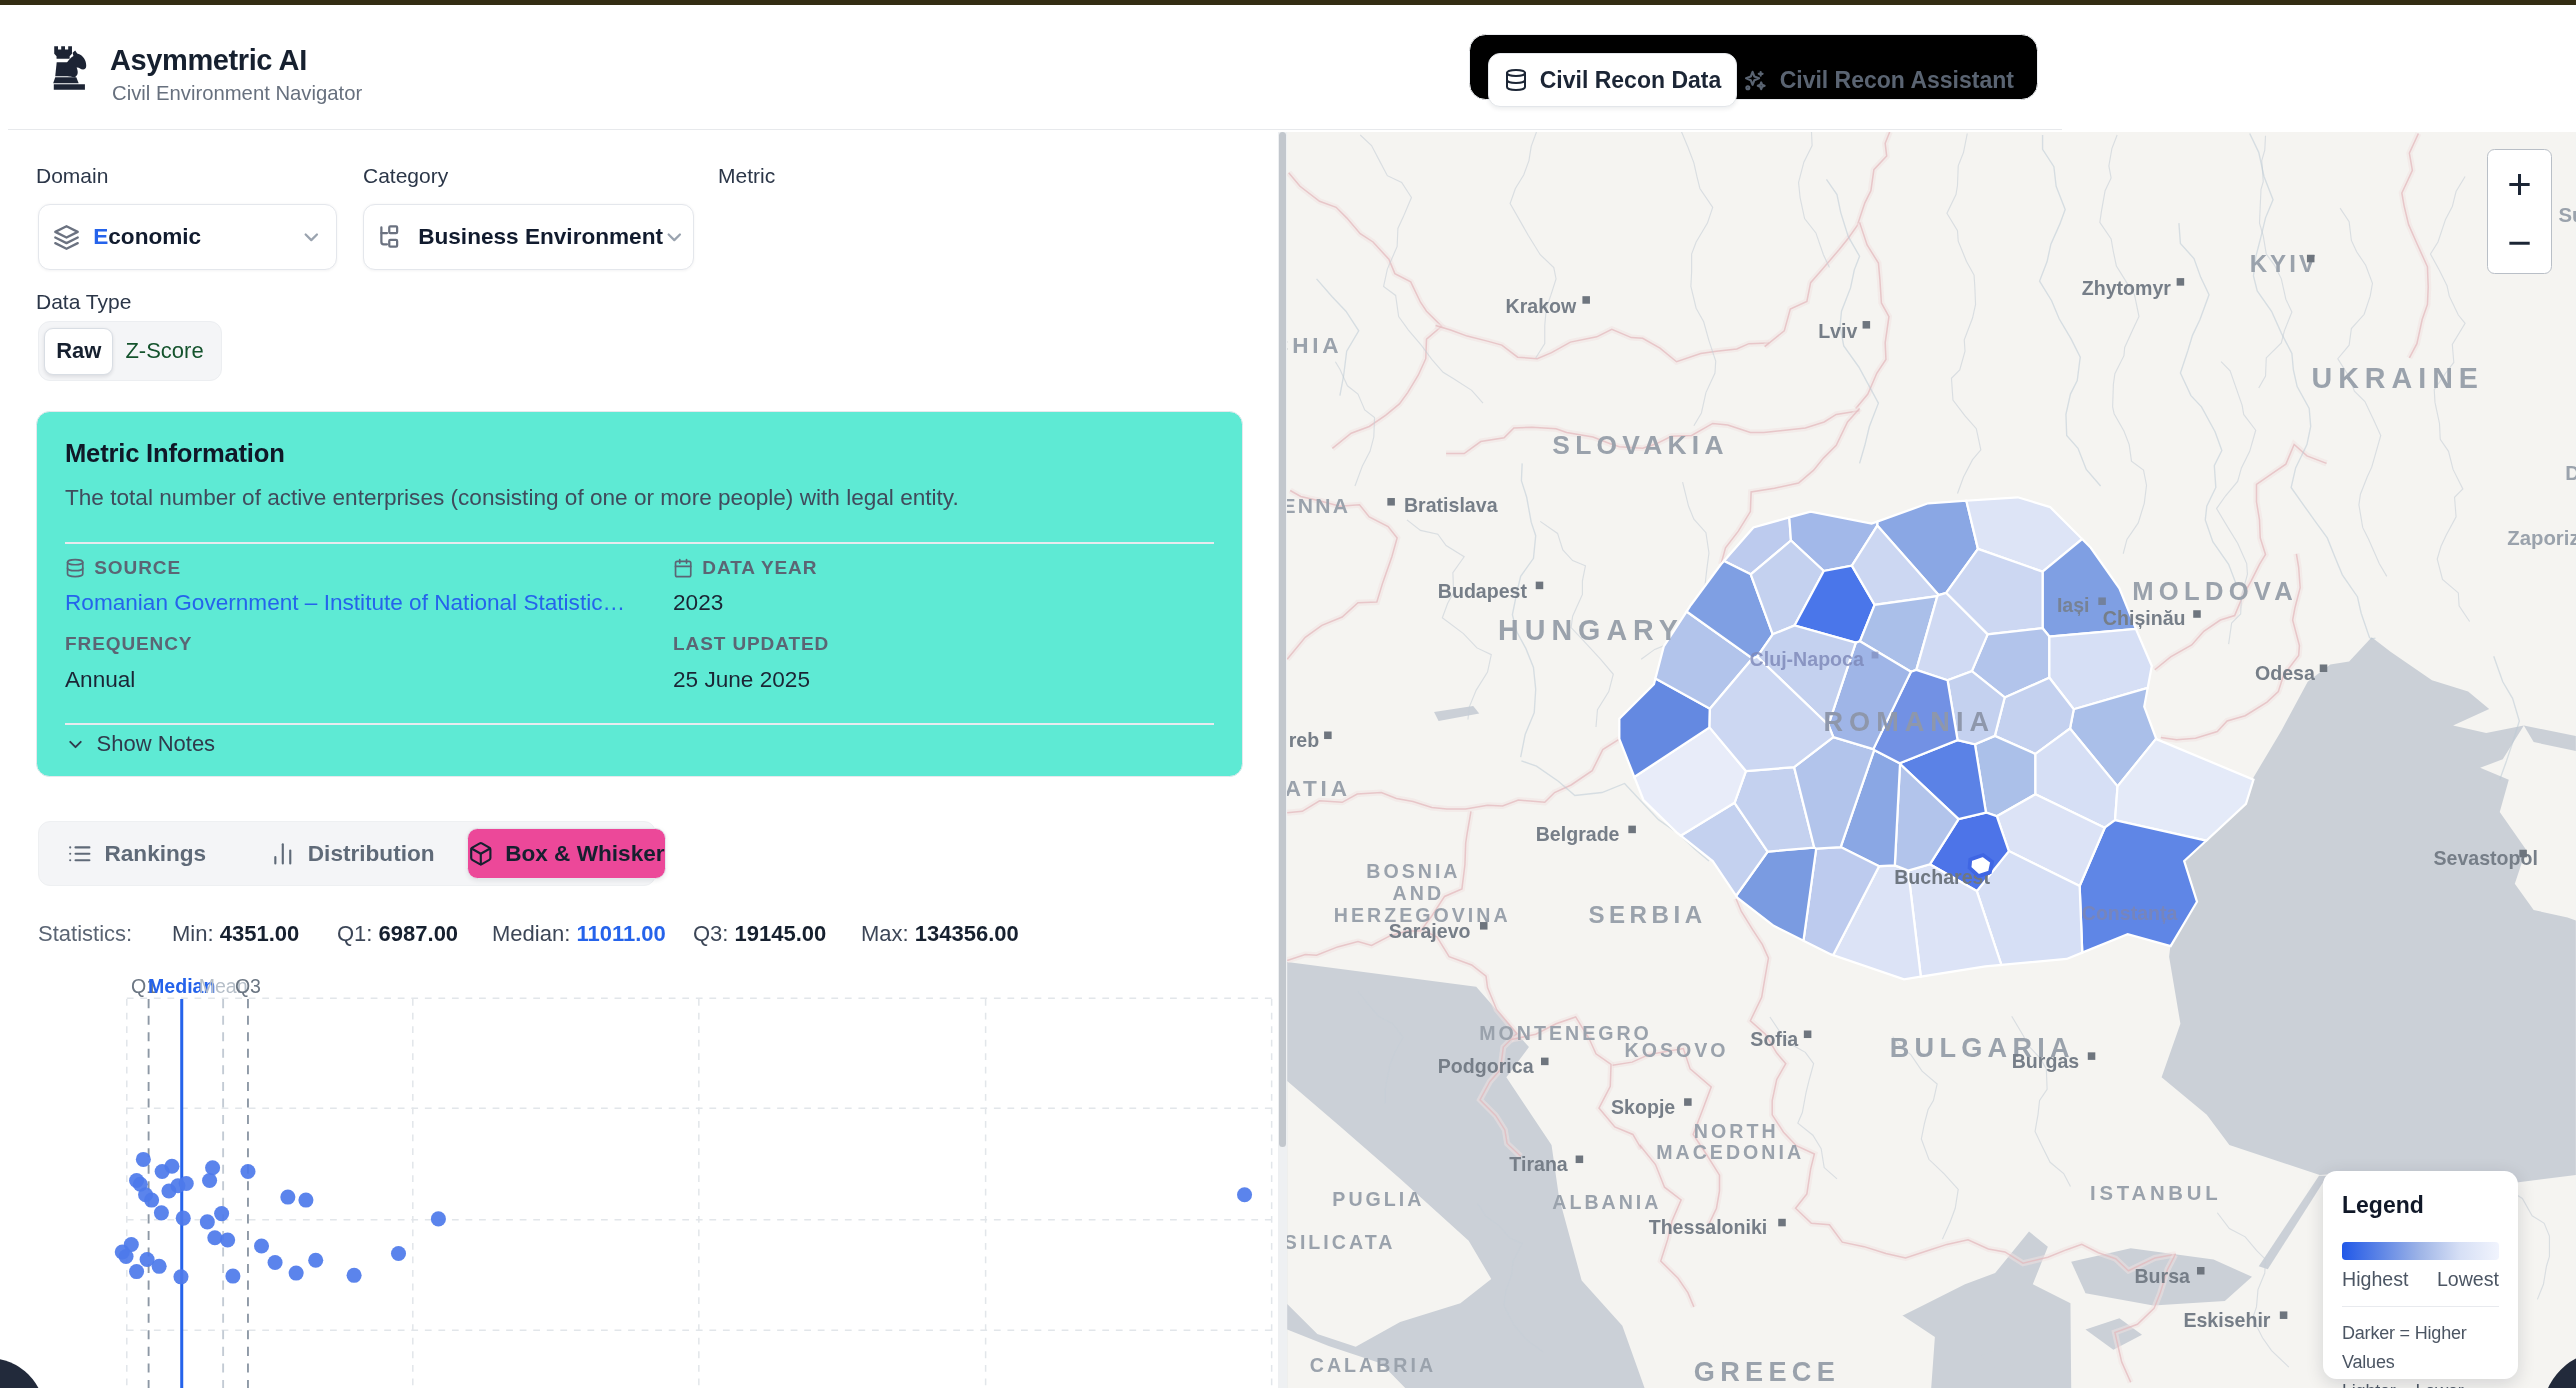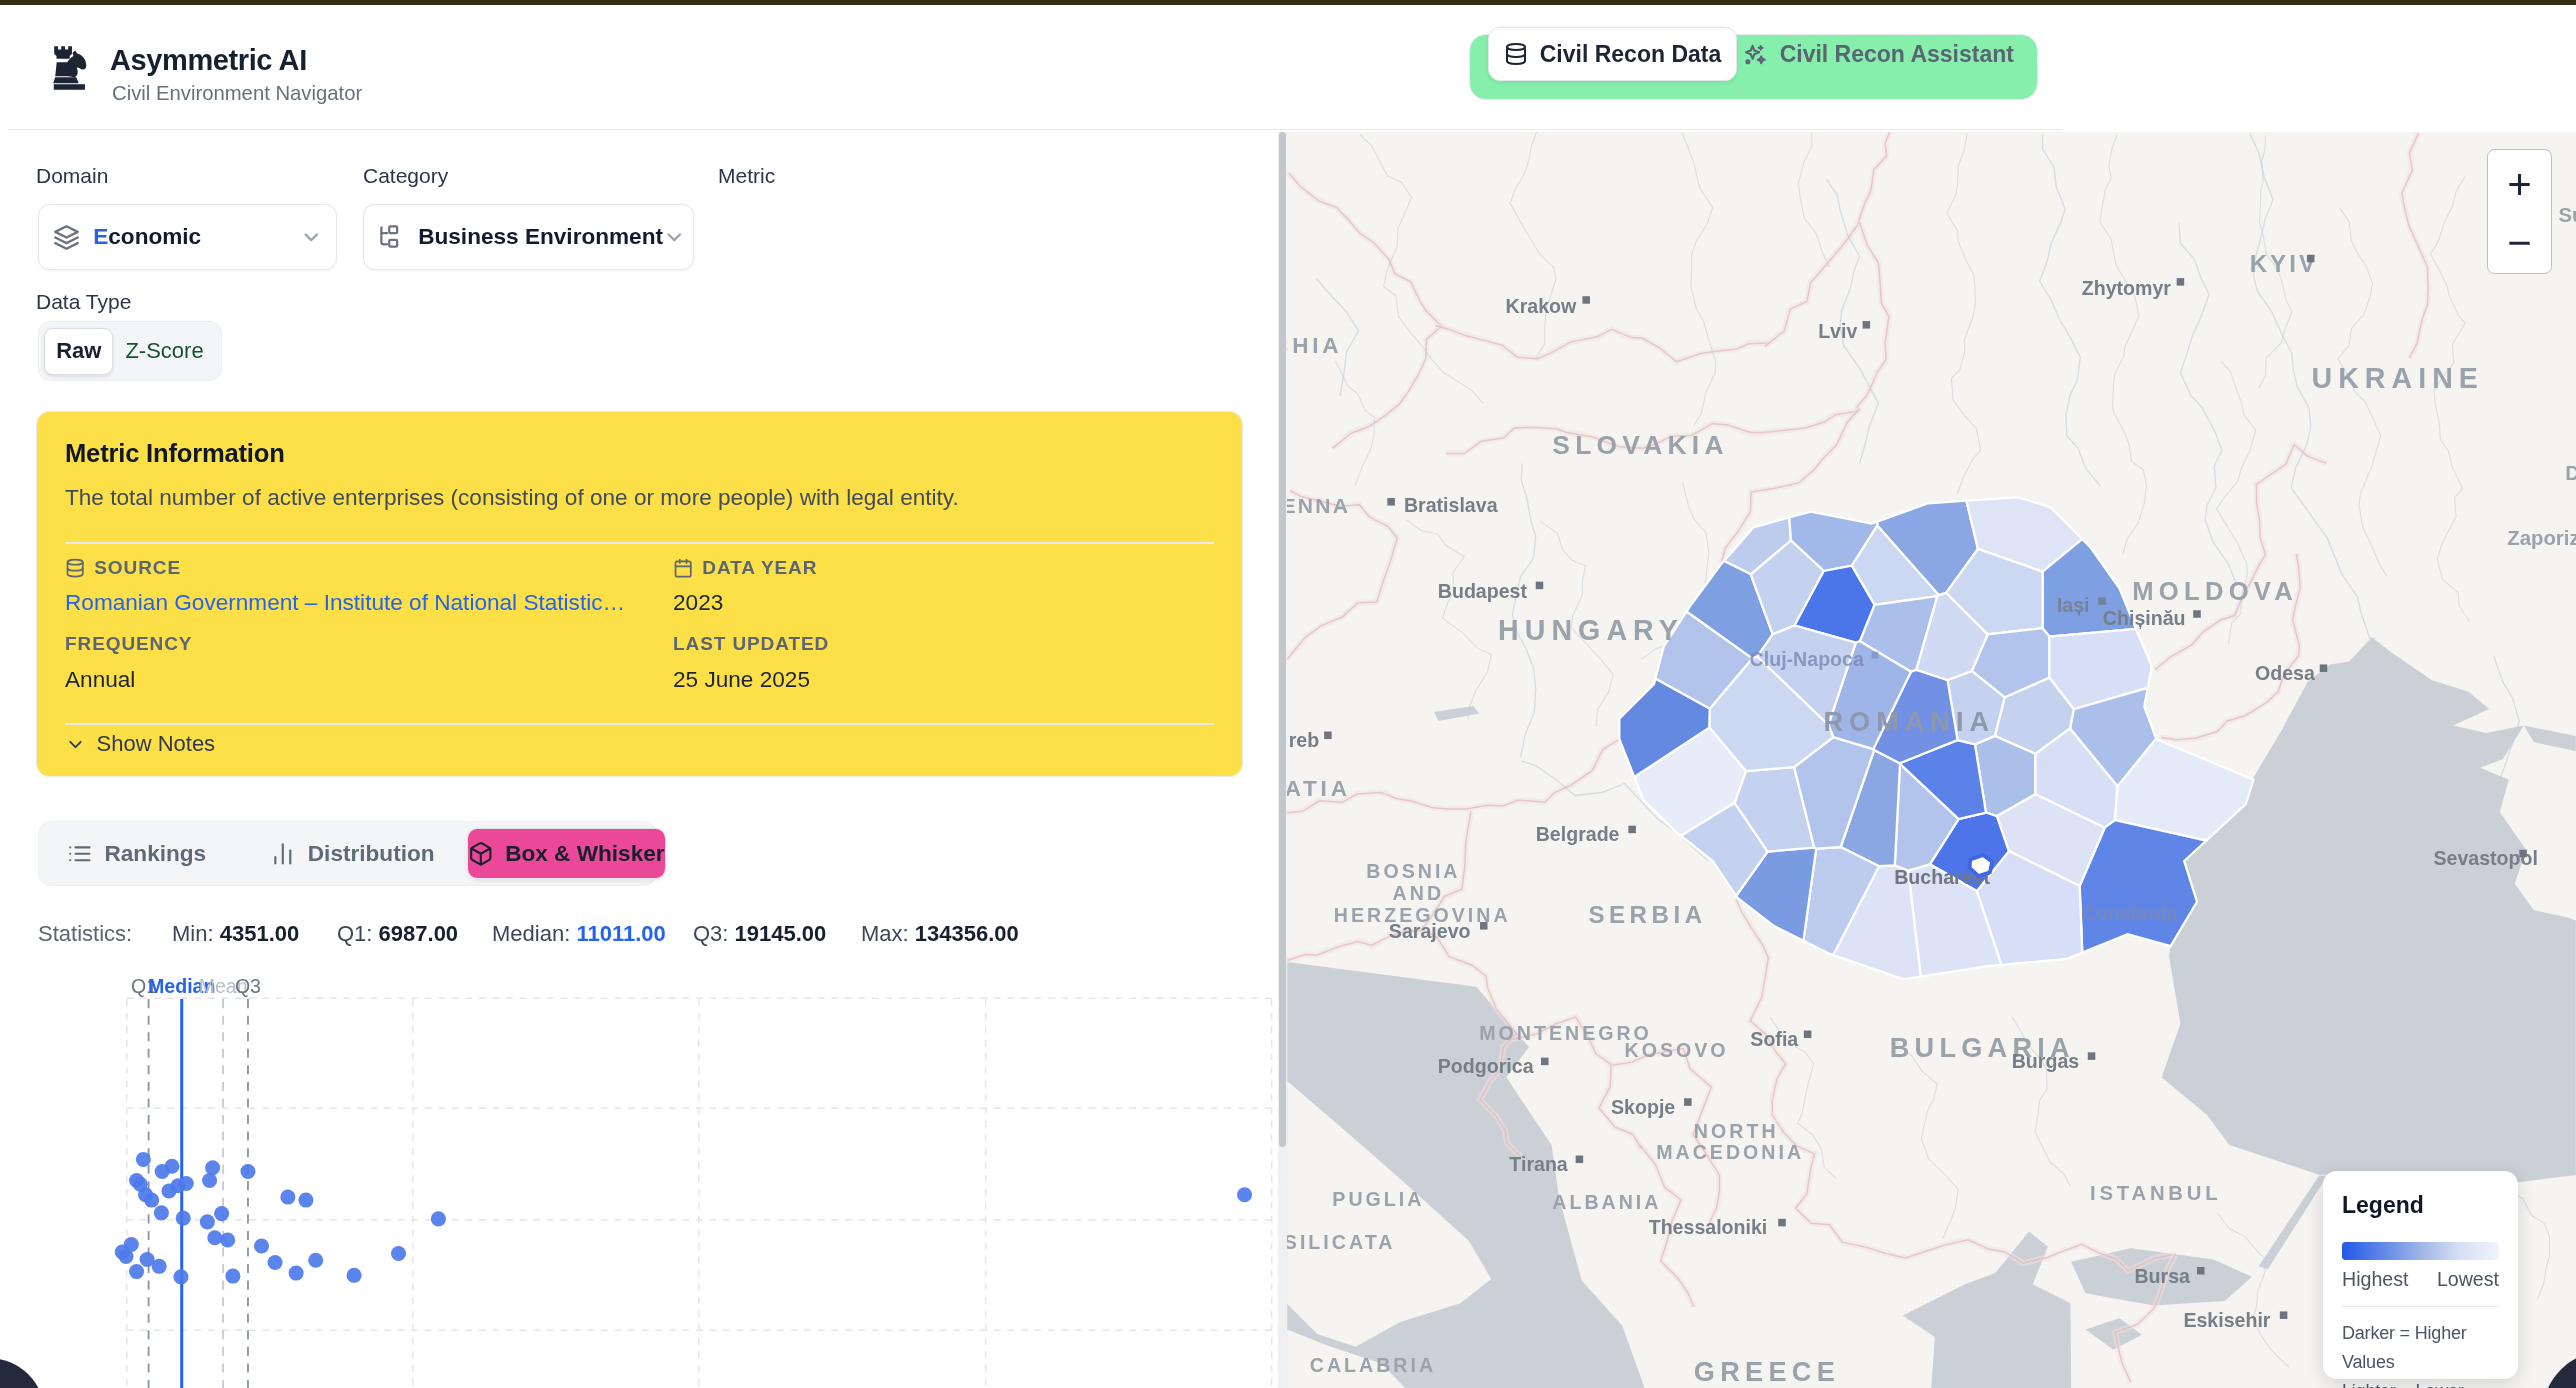--- a/index.html
+++ b/index.html
@@ -4,42 +4,42 @@
 <style>
 * { margin:0; padding:0; box-sizing:border-box; }
 html,body { width:2576px; height:1389px; overflow:hidden; background:#fff;
   font-family:"Liberation Sans", sans-serif; }
 .topbar { position:absolute; left:0; top:0; width:2576px; height:5.3px; background:#332d13; }
 .header { position:absolute; left:8px; top:5.3px; width:2054px; height:125px; background:#fff;
   border-bottom:1.5px solid #e7e9ec; }
 .logo { position:absolute; left:44px; top:39px; }
 .h-title { position:absolute; left:102px; top:39px; font-size:29px; font-weight:bold; color:#16202f; letter-spacing:-0.4px;}
 .h-sub { position:absolute; left:104px; top:77px; font-size:20.3px; color:#67707e; }
-.seg { position:absolute; right:24px; top:29px; height:66px; width:569px; background:#86efac;
-  border:1.5px solid #ebedf0; border-radius:16.6px; display:flex; align-items:flex-end; padding:18px; }
+.seg { position:absolute; right:24px; top:29px; height:66px; width:569px; background:#000000;
+  border:1.5px solid #ebedf0; border-radius:16.6px; display:flex; align-items:flex-start; padding:18px; }
 .seg-a { height:54px; width:249px; background:#fff; border:1.5px solid #e3e6ea; border-radius:12px;
   display:flex; align-items:center; justify-content:center; gap:12px; box-shadow:0 1.5px 4.5px rgba(16,24,40,.08);
   font-size:23px; font-weight:bold; color:#1b2535; }
 .seg-b { height:54px; flex:1; display:flex; align-items:center; justify-content:center; gap:12px;
   font-size:23px; font-weight:bold; color:#5a6472; }
 .left { position:absolute; left:0; top:132px; width:1278px; height:1257px; background:#fff; overflow:hidden; }
 .lbl { font-size:21px; font-weight:500; color:#2b3648; }
 .selrow { position:absolute; top:72px; left:38px; display:flex; gap:26px; }
 .sel { height:66px; background:#fff; border:1.5px solid #e4e7ec; border-radius:12px; display:flex;
   align-items:center; padding:0 13.6px; box-shadow:0 0.8px 3px rgba(16,24,40,.05); }
 .sel svg { flex-shrink:0; }
 .sel .txt { font-size:22.6px; font-weight:bold; color:#111b2e; margin-left:13.6px; white-space:nowrap; }
 .sel .chev { margin-left:auto; }
 .dtwrap { position:absolute; left:38px; top:189px; width:184px; height:60px; background:#f4f5f7;
   border:1.5px solid #eceef1; border-radius:12px; display:flex; align-items:center; padding:5.3px; }
 .raw { width:69px; height:47px; background:#fff; border:1.5px solid #d9dee4; border-radius:9px;
   display:flex; align-items:center; justify-content:center; font-size:22px; font-weight:bold; color:#16202f;
   box-shadow:0 1.5px 3.8px rgba(16,24,40,.10); }
 .zscore { flex:1; text-align:center; font-size:22px; font-weight:500; color:#14532d; }
-.card { position:absolute; left:36px; top:279px; width:1207px; height:366px; background:#fde047;
+.card { position:absolute; left:36px; top:279px; width:1207px; height:366px; background:#5eead4;
   border:1.5px solid #e6e9ed; border-radius:13.6px; }
 .card h2 { position:absolute; left:28px; top:27px; font-size:25.6px; font-weight:bold; color:#101828; letter-spacing:-0.2px;}
 .card .desc { position:absolute; left:28px; top:73px; font-size:22.6px; color:#404b5c; }
 .card .hr1 { position:absolute; left:28px; right:28px; top:130px; height:1.5px; background:#e8eaee; }
 .card .hr2 { position:absolute; left:28px; right:28px; top:311px; height:1.5px; background:#e8eaee; }
 .klabel { position:absolute; display:flex; align-items:center; gap:9px; font-size:19px; font-weight:bold; color:#5b6574;
   letter-spacing:0.9px; }
 .kval { position:absolute; font-size:22.6px; color:#1b2535; }
 .klink { position:absolute; font-size:22.6px; color:#2563eb; white-space:nowrap; overflow:hidden;
   text-overflow:ellipsis; max-width:563px; }

